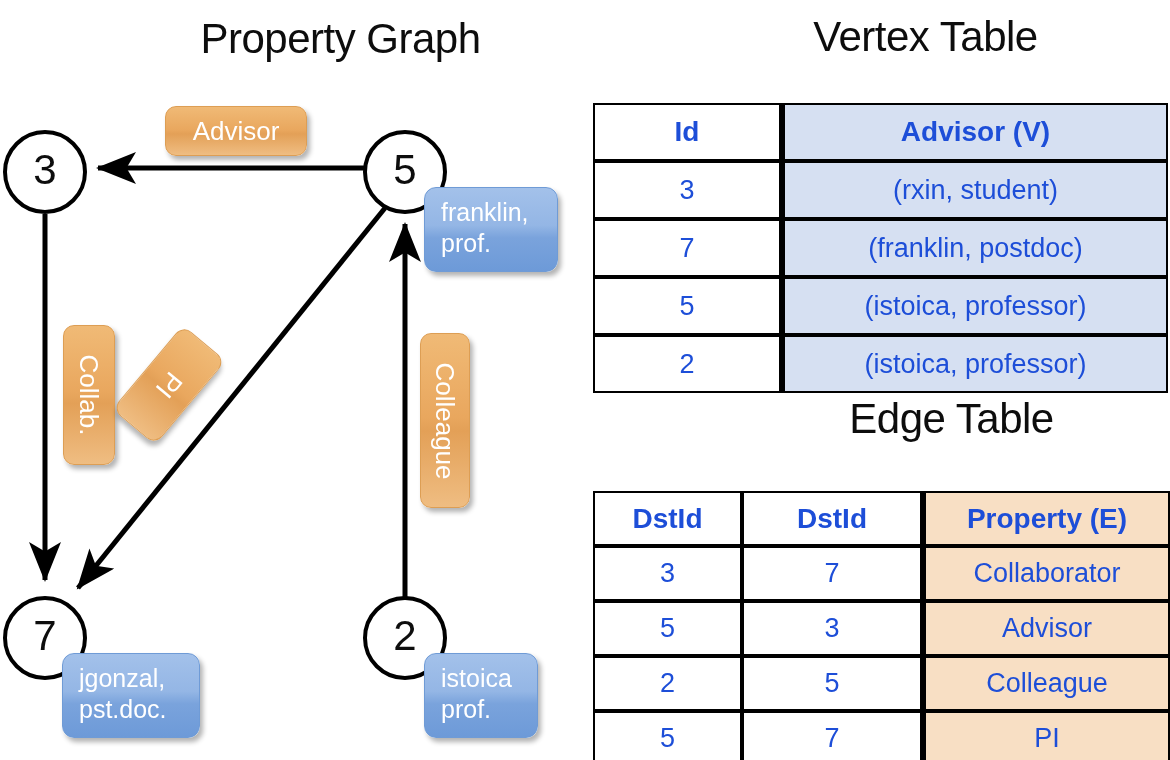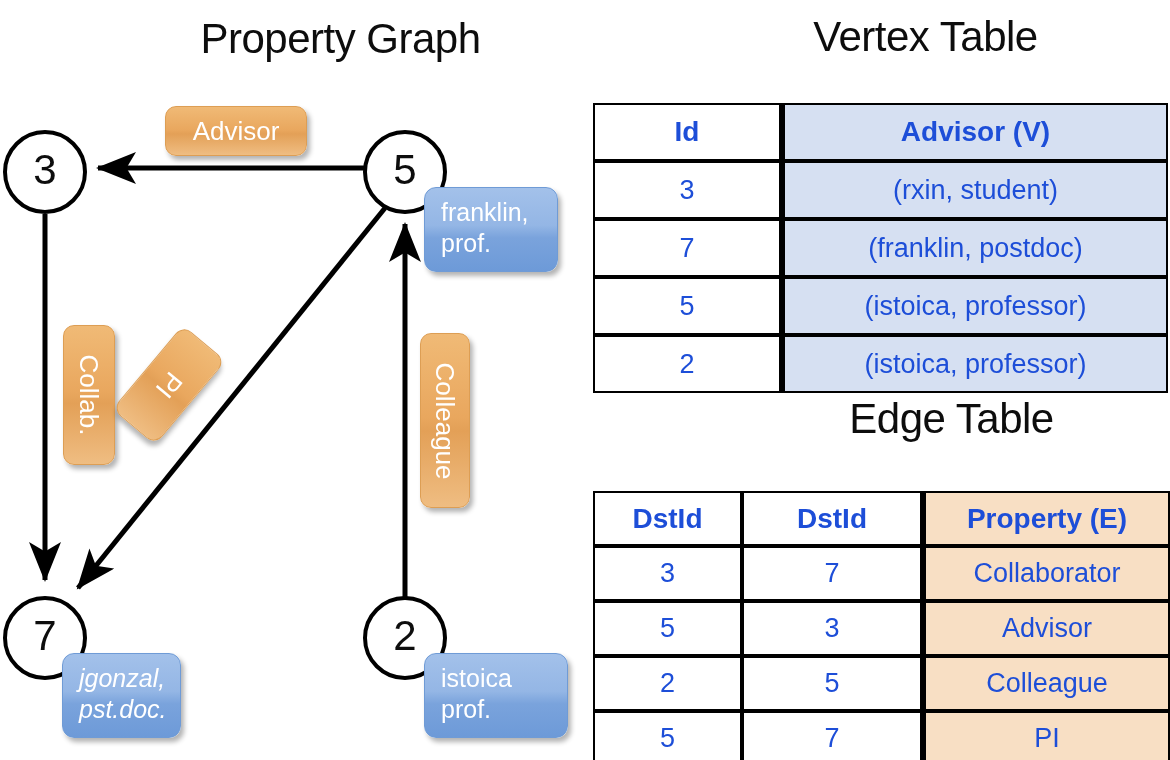--- a/index.html
+++ b/index.html
@@ -175,26 +175,26 @@
   <div class="node-circle" style="left:363px; top:596px;">
     <span>2</span>
   </div>
 
 
   <div class="prop-box" style="left:424px; top:187px; width:134px; height:85px;">
     <div>franklin,</div>
     <div>prof.</div>
   </div>
 
-  <div class="prop-box" style="left:62px; top:653px; width:119px; height:85px;font-style:italic;">
+  <div class="prop-box" style="left:62px; top:653px; width:138px; height:85px;">
     <div>jgonzal,</div>
     <div>pst.doc.</div>
   </div>
 
-  <div class="prop-box" style="left:424px; top:653px; width:144px; height:85px;">
+  <div class="prop-box" style="left:424px; top:653px; width:114px; height:85px;">
     <div>istoica</div>
     <div>prof.</div>
   </div>
 
   <div class="edge-label" style="left:165px; top:106px; width:142px; height:50px;">
     <span class="lbl">Advisor</span>
   </div>
 
   <div class="edge-label vertical" style="left:63px; top:325px; width:52px; height:140px;">
     <span class="lbl">Collab.</span>

